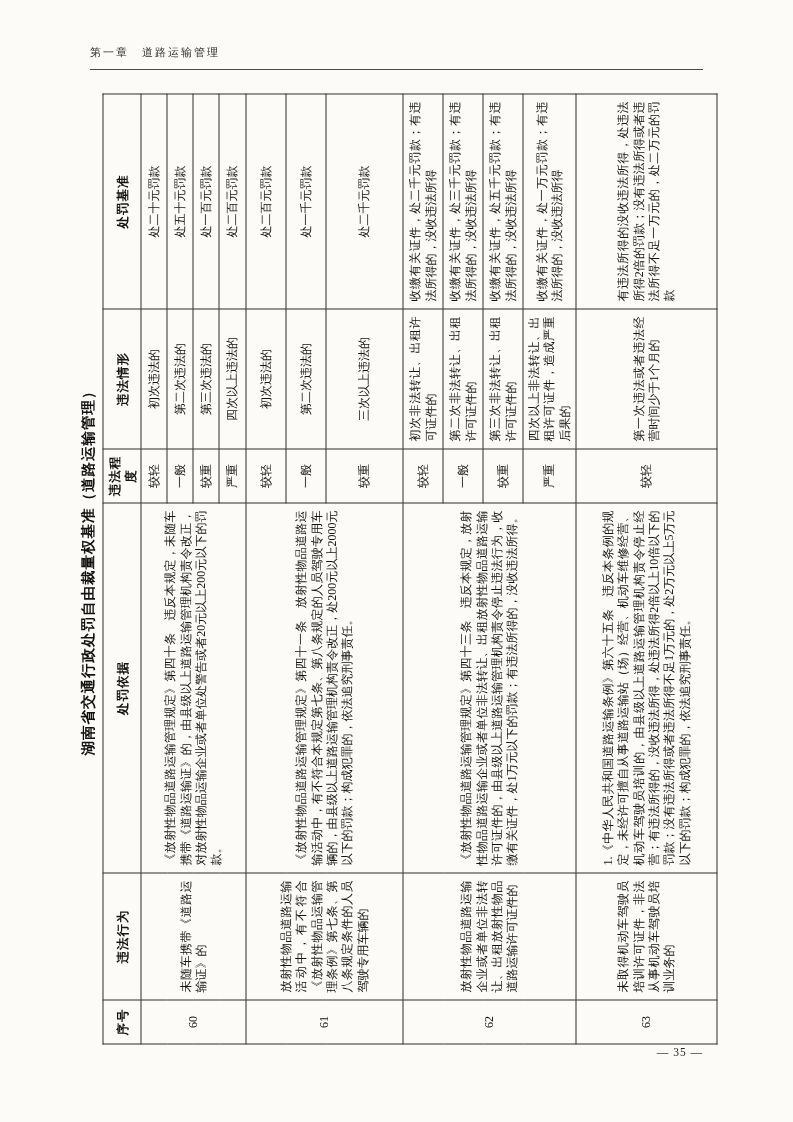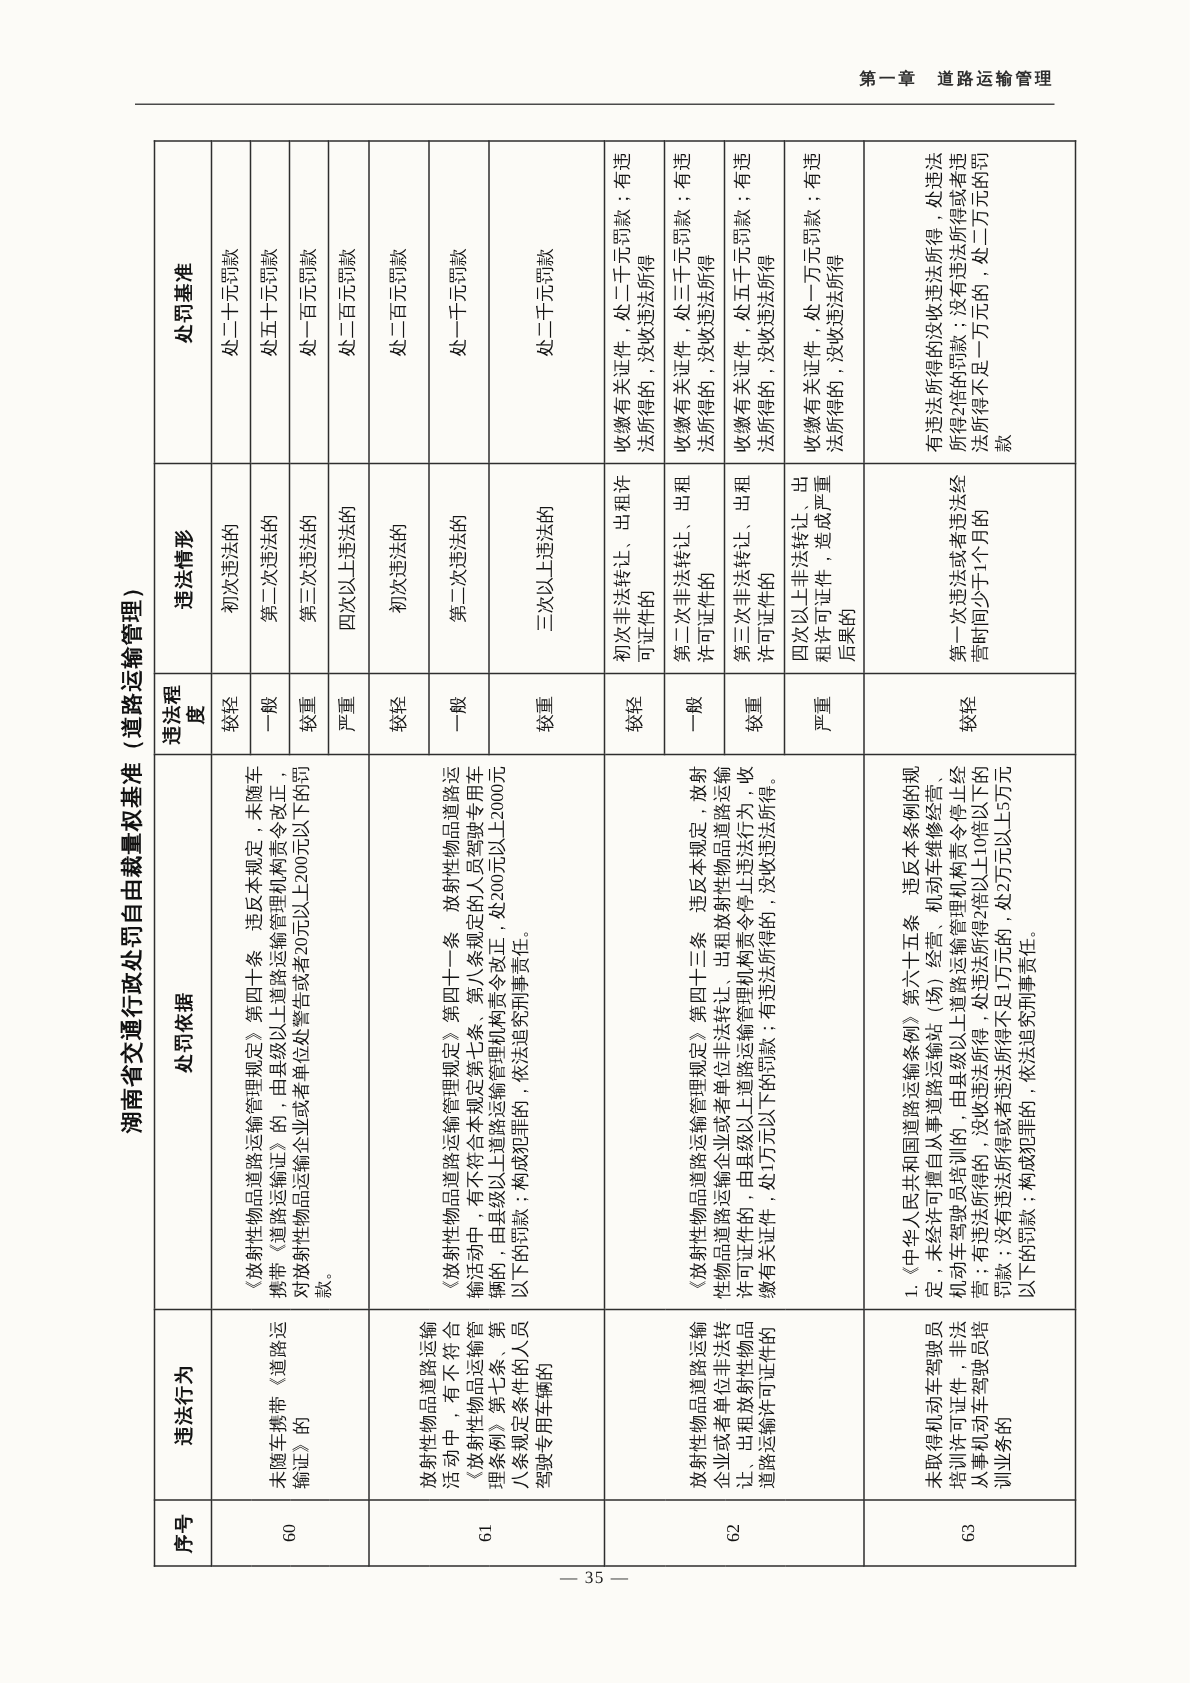--- a/index.html
+++ b/index.html
@@ -5,30 +5,30 @@
   html { background:#ffffff; }
   * { margin:0; padding:0; box-sizing:border-box; }
   body {
     width:793px; height:1122px; position:relative; overflow:hidden;
     background:#fcfbf7;
     font-family:"Liberation Serif","DejaVu Serif",serif;
     color:#1b1b1b;
   }
   .chapter {
     position:absolute; top:45px; left:90px; width:613px;
-    text-align:right; font-size:11px; font-weight:bold;
+    text-align:left; font-size:11px; font-weight:normal;
     letter-spacing:2px; color:#2e2e2e;
   }
   .rule {
     position:absolute; top:69px; left:90px; width:613px; height:1px;
     background:#4a4a4a;
   }
   .pageno {
     position:absolute; top:1046px; left:90px; width:613px;
-    text-align:center; font-size:11.5px; letter-spacing:1px; color:#222;
+    text-align:right; font-size:11.5px; letter-spacing:1px; color:#222;
   }
   
   .rot {
     position:absolute; left:-86px; top:253px; width:950px; height:633px;
     transform:rotate(-90deg);
   }
   .tbl-title {
     height:30px; display:flex; align-items:center; justify-content:center;
     font-size:14.5px; font-weight:bold; letter-spacing:1px; color:#111;
   }

